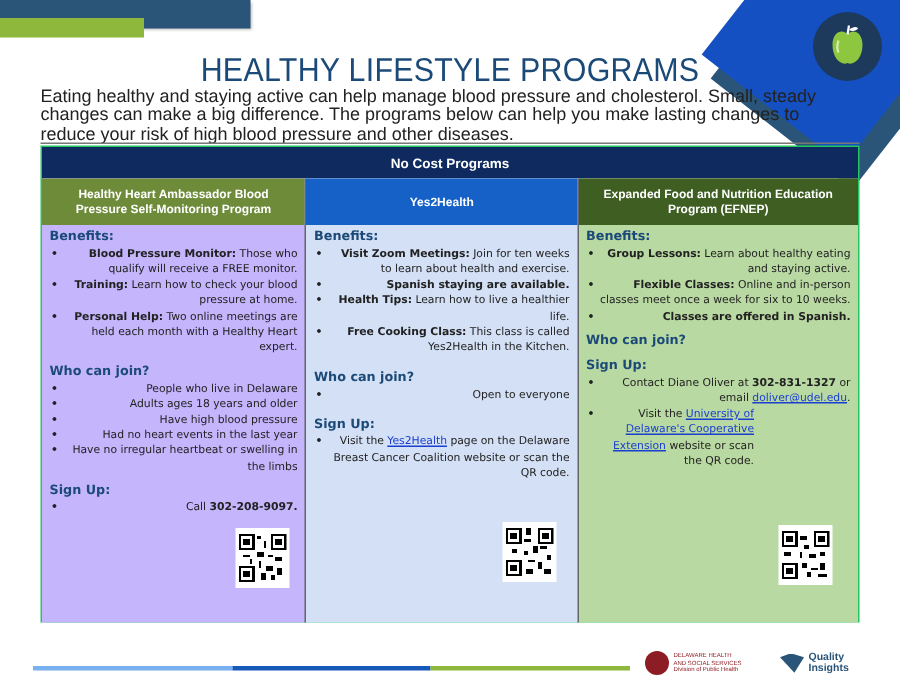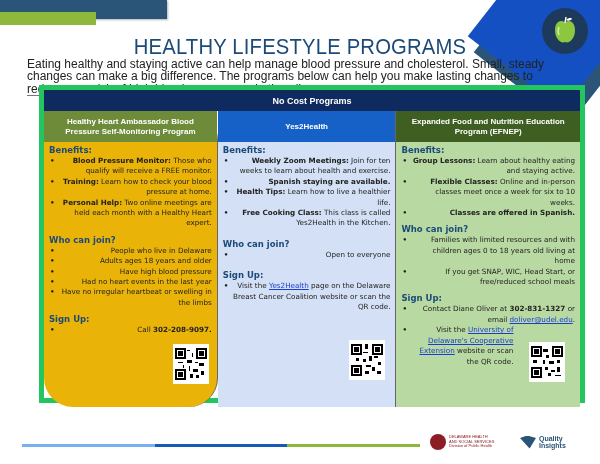--- a/index.html
+++ b/index.html
@@ -11,26 +11,26 @@
 
   .corner { position: absolute; right: -30px; top: -40px; width: 150px; height: 130px; }
   .corner .shadow { position: absolute; left: 18px; top: 22px; width: 120px; height: 120px; background: #2a5478; transform: rotate(38deg); }
   .corner .blue { position: absolute; left: 12px; top: 6px; width: 120px; height: 120px; background: #1450c2; transform: rotate(38deg); }
   .apple-badge { position: absolute; left: 542px; top: 8px; width: 46px; height: 46px; border-radius: 50%; background: #1d3a5c; display: flex; align-items: center; justify-content: center; }
 
   .title { position: absolute; left: 0; width: 600px; top: 34px; text-align: center; font-family: "Liberation Sans", sans-serif; font-size: 22px; color: #1c4a78; letter-spacing: 0.2px; transform: scaleX(0.92); }
   .intro { position: absolute; left: 27px; top: 58px; width: 520px; font-family: "Liberation Sans", sans-serif; font-size: 12px; line-height: 12.3px; color: #222; }
   .rule { position: absolute; left: 27px; top: 95px; width: 546px; height: 1px; background: #777; }
 
-  .table { position: absolute; left: 27px; top: 85px; width: 546px; height: 318px; border: 5px solid #22c55e; margin-left: 12px; }
+  .table { position: absolute; left: 27px; top: 97px; width: 546px; height: 318px; border: 1px solid #22c55e; }
   .tbl-head { height: 21px; background: #0e2a5f; color: #fff; font-family: "Liberation Sans", sans-serif; font-weight: bold; font-size: 9px; display: flex; align-items: center; justify-content: center; }
   .cols { display: flex; height: 296px; }
   .col { position: relative; height: 100%; border-right: 1px solid #666; }
   .col:last-child { border-right: none; }
-  .col1 { width: 177px; background: #eab308; border-radius: 29px; }
+  .col1 { width: 177px; background: #c4b5fd; }
   .col2 { width: 182px; background: #d3e0f5; }
   .col3 { width: 187px; background: #b9d9a2; }
   .col-head { height: 31px; display: flex; align-items: center; justify-content: center; text-align: center; color: #fff; font-family: "Liberation Sans", sans-serif; font-weight: bold; font-size: 8px; line-height: 10px; padding: 0 8px; }
   .col1 .col-head { background: #6e8b3a; }
   .col2 .col-head { background: #1561c7; }
   .col3 .col-head { background: #3e5e22; }
   .col-body { padding: 3px 5px 0 5px; font-size: 7.2px; line-height: 10.4px; color: #222; }
   .sec { font-weight: bold; color: #1c4a78; font-size: 8.5px; line-height: 11px; margin-top: 6px; }
   .sec:first-child { margin-top: 0; }
   ul { list-style: none; }
@@ -130,21 +130,21 @@
             </g>
           </svg>
       </div>
     </div>
 
     <div class="col col2">
       <div class="col-head">Yes2Health</div>
       <div class="col-body">
         <div class="sec">Benefits:</div>
         <ul>
-          <li><b>Weekly Zoom Meetings:</b><span> Join for ten weeks to learn about health and exercise.</span></li>
+          <li><b>Visit Zoom Meetings:</b><span> Join for ten weeks to learn about health and exercise.</span></li>
           <li><b>Spanish staying are available.</b><span></span></li>
           <li><b>Health Tips:</b><span> Learn how to live a healthier life.</span></li>
           <li><b>Free Cooking Class:</b><span> This class is called Yes2Health in the Kitchen.</span></li>
         </ul>
         <div class="sec" style="margin-top:10px;">Who can join?</div>
         <ul>
           <li>Open to everyone</li>
         </ul>
         <div class="sec" style="margin-top:10px;">Sign Up:</div>
         <ul>
@@ -183,24 +183,20 @@
     <div class="col col3">
       <div class="col-head">Expanded Food and Nutrition Education Program (EFNEP)</div>
       <div class="col-body">
         <div class="sec">Benefits:</div>
         <ul>
           <li><b>Group Lessons:</b><span> Learn about healthy eating and staying active.</span></li>
           <li><b>Flexible Classes:</b><span> Online and in-person classes meet once a week for six to 10 weeks.</span></li>
           <li><b>Classes are offered in Spanish.</b><span></span></li>
         </ul>
         <div class="sec">Who can join?</div>
-        <ul>
-          <li>Families with limited resources and with children ages 0 to 18 years old living at home</li>
-          <li>If you get SNAP, WIC, Head Start, or free/reduced school meals</li>
-        </ul>
         <div class="sec">Sign Up:</div>
         <ul>
           <li><span>Contact Diane Oliver at </span><b>302-831-1327</b><span> or email </span><a>doliver@udel.edu</a><span>.</span></li>
           <li style="width:112px;"><span>Visit the </span><a>University of Delaware's Cooperative Extension</a><span> website or scan the QR code.</span></li>
         </ul>
       </div>
       <div class="qr" style="left:133px; top:231px;">
         <svg viewBox="0 0 21 21" shape-rendering="crispEdges">
             <rect width="21" height="21" fill="#fff"></rect>
             <g fill="#000">

